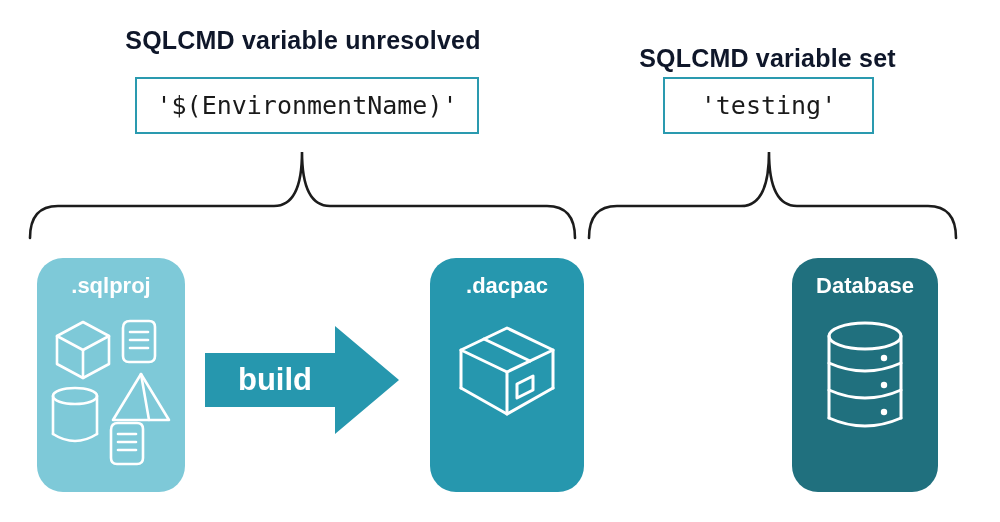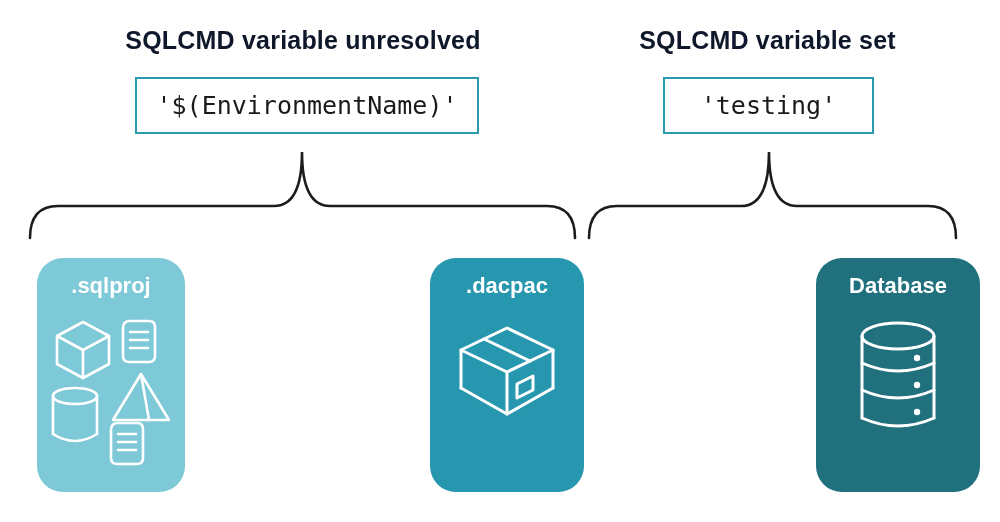--- a/index.html
+++ b/index.html
@@ -18,21 +18,21 @@
     border:2px solid #2A9AAF; display:flex; align-items:center; justify-content:center;
   }
   .code { font-family:"DejaVu Sans Mono", monospace; font-size:25px; color:#1a1a1a; white-space:pre; }
 
   .overlay { position:absolute; left:0; top:0; }
   .brace { fill:none; stroke:#1c1c1c; stroke-width:2.6; stroke-linecap:round; }
 
   .node { position:absolute; top:258px; height:234px; border-radius:26px; }
   .node-sqlproj  { left:37px;  width:148px; background:#7EC9D8; }
   .node-dacpac   { left:430px; width:154px; background:#2697AE; }
-  .node-database { left:816px; width:164px; background:#20707E; }
+  .node-database { left:792px; width:146px; background:#20707E; }
   .node-label { text-align:center; margin-top:15px; color:#ffffff; font-weight:700; font-size:22px; }
   .node-icon { position:absolute; left:50%; transform:translateX(-50%); }
 
   .icon-stroke { fill:none; stroke:#ffffff; stroke-width:2.6; stroke-linejoin:round; stroke-linecap:round; }
   .icon-stroke-thick { fill:none; stroke:#ffffff; stroke-width:3; stroke-linejoin:round; stroke-linecap:round; }
   .icon-dot { fill:#ffffff; stroke:none; }
 
   .arrow-wrap { position:absolute; top:324px; width:196px; height:112px; }
   .arrow-build  { left:205px; }
   .arrow-deploy { left:595px; }
@@ -41,21 +41,21 @@
     display:flex; align-items:center; justify-content:center;
     color:#ffffff; font-weight:700; font-size:31px;
   }
 </style>
 </head>
 <body>
 
 <div class="canvas">
 
   <div class="heading" style="left:58px; width:490px;">SQLCMD variable unresolved</div>
-  <div class="heading" style="left:590px; width:355px;">SQLCMD variable set</div>
+  <div class="heading" style="left:590px; width:355px;margin-top:18px;">SQLCMD variable set</div>
 
   <div class="codebox" style="left:663px; width:211px;">
     <span class="code">'testing'</span>
   </div>
   <div class="codebox" style="left:135px; width:344px;">
     <span class="code">'$(EnvironmentName)'</span>
   </div>
 
   <svg class="overlay" width="1000" height="522" viewBox="0 0 1000 522">
     <path class="brace" d="M30 238 Q30 206 58 206 L274 206 Q302 206 302 152 Q302 206 330 206 L547 206 Q575 206 575 238"></path>
@@ -93,20 +93,26 @@
 
       <g transform="translate(-12,102)">
         <path class="icon-stroke" d="M74,12 Q74,5 81,5 L100,5 Q106,5 106,11 L106,40 Q106,46 100,46 L80,46 Q74,46 74,40 Z"></path>
         <line class="icon-stroke" x1="81" y1="16" x2="99" y2="16"></line>
         <line class="icon-stroke" x1="81" y1="24" x2="99" y2="24"></line>
         <line class="icon-stroke" x1="81" y1="32" x2="99" y2="32"></line>
       </g>
     </svg>
   </div>
 
+  <div class="arrow-wrap arrow-build">
+    <svg width="196" height="112" viewBox="0 0 196 112">
+      <polygon points="0,29 130,29 130,2 194,56 130,110 130,83 0,83" fill="#2697AE"></polygon>
+    </svg>
+    <span class="arrow-label">build</span>
+  </div>
 
   <div class="node node-dacpac">
     <div class="node-label">.dacpac</div>
     <svg class="node-icon" style="top:68px;" width="100" height="104" viewBox="0 0 100 104">
       <polygon class="icon-stroke-thick" points="50,2 96,24 50,46 4,24"></polygon>
       <line class="icon-stroke-thick" x1="4" y1="24" x2="4" y2="62"></line>
       <line class="icon-stroke-thick" x1="96" y1="24" x2="96" y2="62"></line>
       <line class="icon-stroke-thick" x1="50" y1="46" x2="50" y2="88"></line>
       <polyline class="icon-stroke-thick" points="4,62 50,88 96,62"></polyline>
       <line class="icon-stroke-thick" x1="27" y1="13" x2="73" y2="35"></line>

